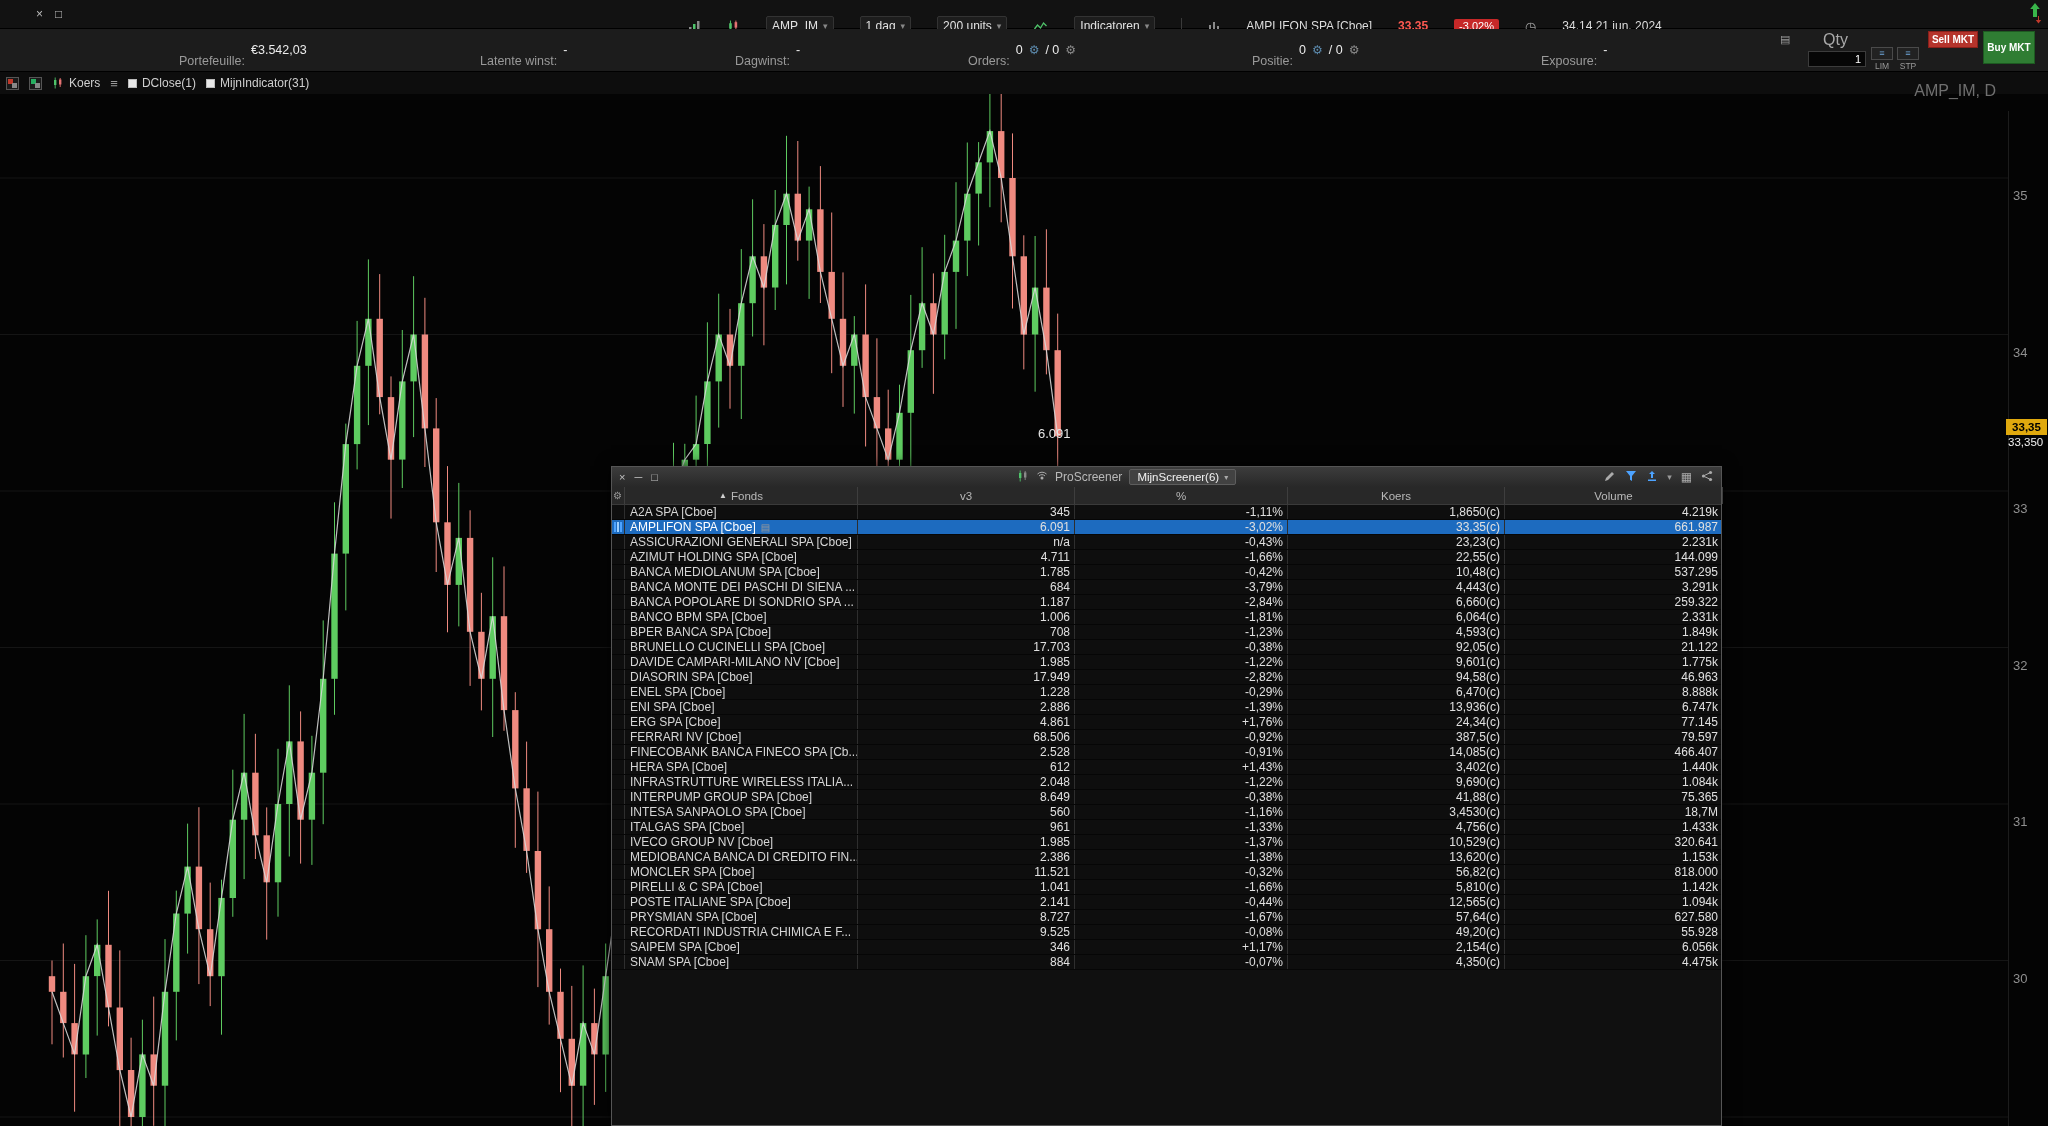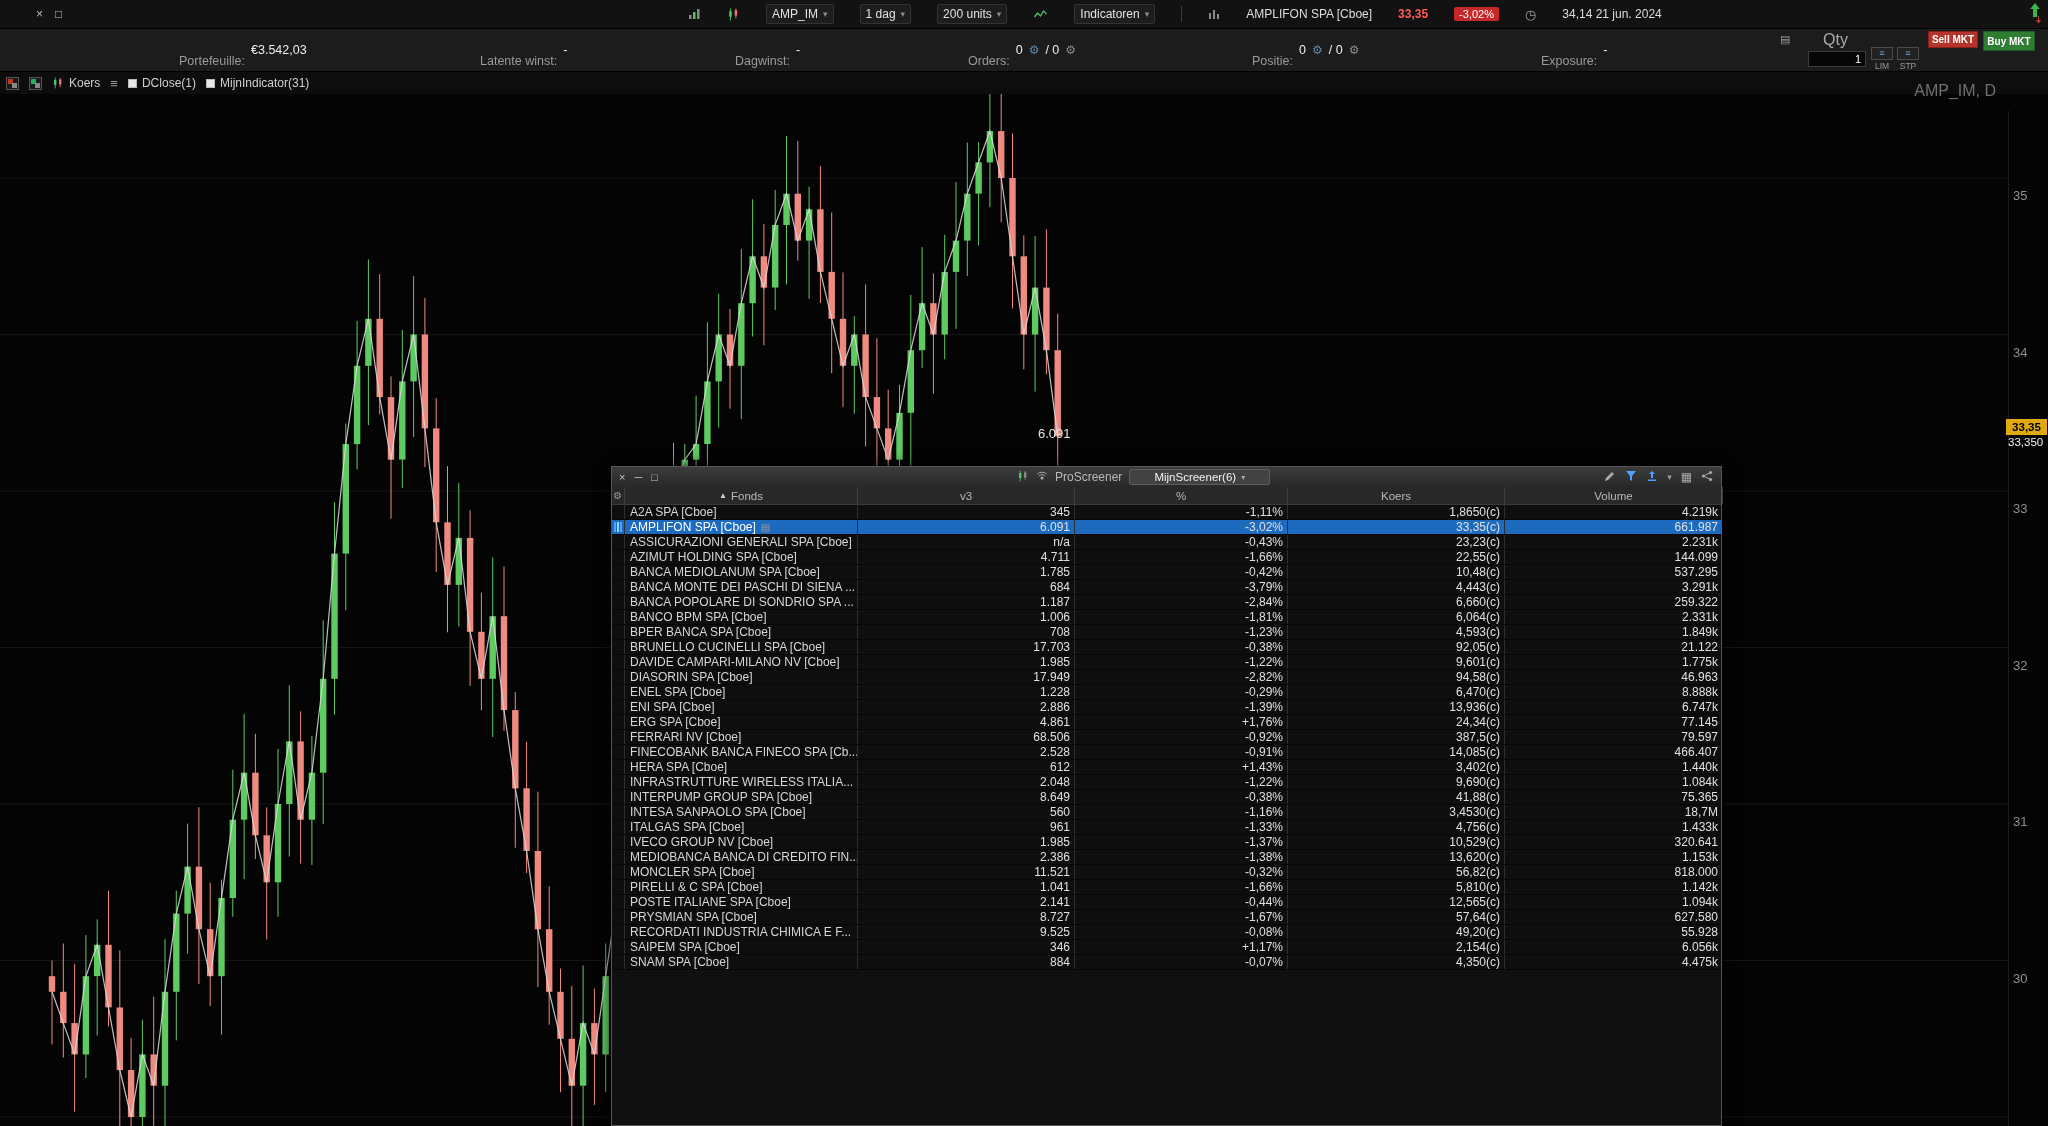--- a/index.html
+++ b/index.html
@@ -4,21 +4,21 @@
 <style>
   * { margin:0; padding:0; box-sizing:border-box; }
   html,body { width:2048px; height:1126px; overflow:hidden; background:#000; }
   body { font-family:"Liberation Sans", sans-serif; color:#ddd; }
   .screen { position:relative; width:2048px; height:1126px; background:#000; overflow:hidden; }
 
   
   .topbar { position:absolute; left:0; top:0; width:100%; height:29px; background:#121212; border-bottom:1px solid #000; }
   .win-controls { position:absolute; left:36px; top:0; height:100%; display:flex; align-items:center; gap:12px; color:#bbb; font-size:12px; }
   .win-controls span { cursor:default; }
-  .tb-center { position:absolute; left:688px; top:0; height:100%; display:flex; align-items:center; gap:26px; font-size:12px; white-space:nowrap; }
+  .tb-center { position:absolute; left:688px; top:12px; height:100%; display:flex; align-items:center; gap:26px; font-size:12px; white-space:nowrap; }
   .tb-select { background:#1d1d1d; border:1px solid #333; color:#e2e2e2; font-size:12px; padding:2px 5px; border-radius:2px; display:flex; align-items:center; gap:5px; font-family:inherit; }
   .tb-select .caret { color:#888; font-size:9px; }
   .tb-icon { display:inline-flex; align-items:center; }
   .sep { width:1px; height:16px; background:#3a3a3a; }
   .tb-price { color:#ff5a52; font-weight:bold; }
   .tb-badge { background:#c62828; color:#fff; font-size:11px; padding:1px 5px; border-radius:2px; }
   .clock { color:#9a9a9a; font-size:13px; }
   .tb-right { position:absolute; right:4px; top:2px; }
 
   
@@ -30,21 +30,21 @@
   .gear.b { color:#5c8aad; }
   .trade-cluster { position:absolute; right:6px; top:0; width:268px; height:43px; }
   .panel-ic { position:absolute; left:6px; top:4px; color:#999; font-size:11px; }
   .qty-label { position:absolute; left:49px; top:2px; color:#aaa; font-size:16px; }
   .qty-input { position:absolute; left:34px; top:22px; width:58px; height:16px; background:#060606; border:1px solid #3c3c3c; color:#fff; font-size:11px; text-align:right; padding-right:4px; font-family:inherit; }
   .ordertype { position:absolute; left:97px; top:18px; display:flex; gap:4px; }
   .ot { display:flex; flex-direction:column; align-items:center; gap:1px; }
   .ot-box { width:22px; height:13px; border:1px solid #4a4a4a; background:#222; color:#6fa8dc; font-size:9px; line-height:11px; text-align:center; }
   .ot-lbl { font-size:8.5px; color:#999; }
   .btn-sell { position:absolute; left:154px; top:2px; width:50px; height:17px; background:#b5342c; border:1px solid #8a1f1a; color:#fff; font-size:10px; font-weight:bold; font-family:inherit; }
-  .btn-buy { position:absolute; left:209px; top:2px; width:52px; height:20px; background:#2f7d33; border:1px solid #1d5a21; color:#fff; font-size:10px; font-weight:bold; font-family:inherit; }
+  .btn-buy { position:absolute; left:209px; top:2px; width:52px; height:33px; background:#2f7d33; border:1px solid #1d5a21; color:#fff; font-size:10px; font-weight:bold; font-family:inherit; }
 
   
   .legendbar { position:absolute; left:0; top:72px; width:100%; height:22px; background:#0d0d0d; display:flex; align-items:center; gap:10px; padding-left:6px; font-size:12px; }
   .lg-icon { width:13px; height:13px; border:1px solid #555; display:inline-block; position:relative; background:#1a1a1a; }
   .lg-icon.red::before { content:""; position:absolute; left:1px; top:1px; width:5px; height:5px; background:#c0392b; }
   .lg-icon.red::after { content:""; position:absolute; right:1px; bottom:1px; width:5px; height:5px; background:#888; }
   .lg-icon.green::before { content:""; position:absolute; left:1px; top:1px; width:5px; height:5px; background:#27ae60; }
   .lg-icon.green::after { content:""; position:absolute; right:1px; bottom:1px; width:5px; height:5px; background:#888; }
   .lg-item { display:inline-flex; align-items:center; gap:5px; color:#cfcfcf; }
   .lg-menu { color:#999; font-size:13px; }
@@ -59,21 +59,21 @@
   .price-tag { position:absolute; left:2006px; top:325px; width:41px; height:16px; background:var(--price-tag-bg); color:#000; font-size:11.5px; font-weight:bold; text-align:center; line-height:16px; }
   .price-sub { position:absolute; left:2008px; top:342px; color:#f0f0f0; font-size:11.5px; }
   .ind-value { position:absolute; left:1038px; top:332px; color:#e6e6e6; font-size:13px; }
 
   
   .screener { position:absolute; left:611px; top:466px; width:1111px; height:660px; background:#101010; border:1px solid #555; box-shadow:0 0 14px rgba(0,0,0,0.8); z-index:5; }
   .sc-titlebar { height:20px; background:linear-gradient(#3c3c3c,#282828); display:flex; align-items:center; position:relative; font-size:12px; }
   .sc-controls { display:flex; gap:9px; color:#c2c2c2; font-size:11px; padding-left:7px; }
   .sc-title-center { position:absolute; left:405px; display:flex; align-items:center; gap:7px; }
   .sc-label { color:#b9b9b9; }
-  .sc-tab { background:#424242; border:1px solid #5d5d5d; border-radius:2px; color:#f2f2f2; font-size:11.5px; padding:1px 24px; display:flex; align-items:center; gap:5px; font-family:inherit; }
+  .sc-tab { background:#424242; border:1px solid #5d5d5d; border-radius:2px; color:#f2f2f2; font-size:11.5px; padding:1px 7px; display:flex; align-items:center; gap:5px; font-family:inherit; }
   .sc-tab .caret { font-size:8px; color:#aaa; }
   .sc-tools { position:absolute; right:8px; display:flex; align-items:center; gap:9px; color:#aaa; }
   .sc-tools .caret { font-size:9px; color:#999; }
   .sc-tools .glyph { font-size:12px; color:#ababab; }
 
   .sc-header, .sc-row { display:grid; grid-template-columns:13px 233px 217px 213px 217px 218px; }
   .sc-header { height:18px; background:#282828; color:#b8b8b8; font-size:11.5px; border-bottom:1px solid #3a3a3a; }
   .hc { display:flex; align-items:center; justify-content:center; gap:4px; border-right:1px solid #3e3e3e; overflow:hidden; }
   .hc.first { justify-content:flex-start; padding-left:1px; font-size:10px; color:#9a9a9a; }
   .sort { font-size:8px; color:#cfcfcf; }

